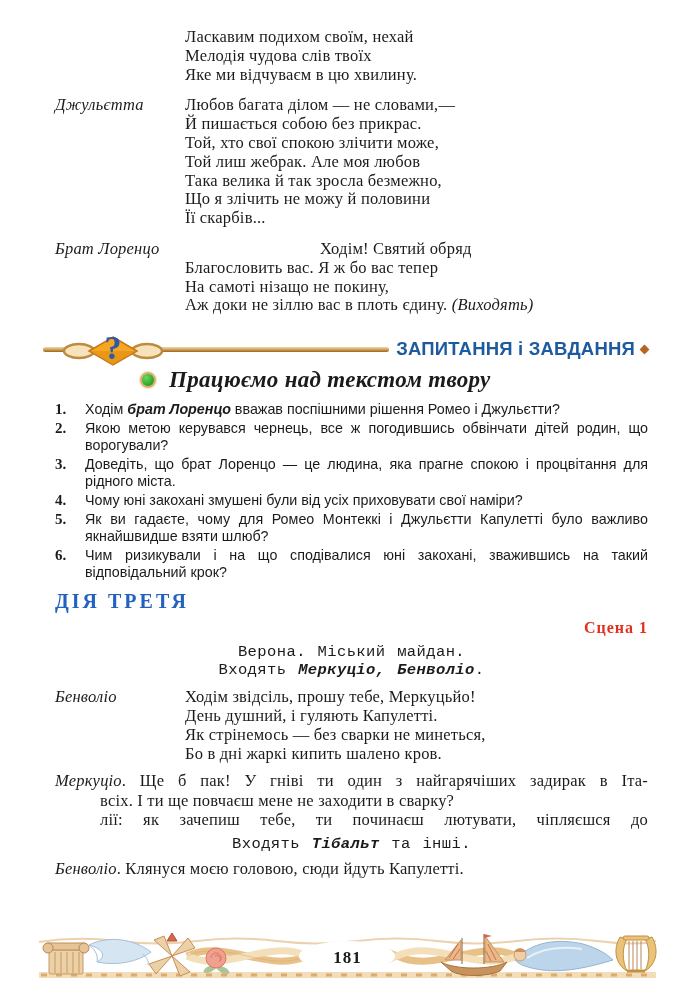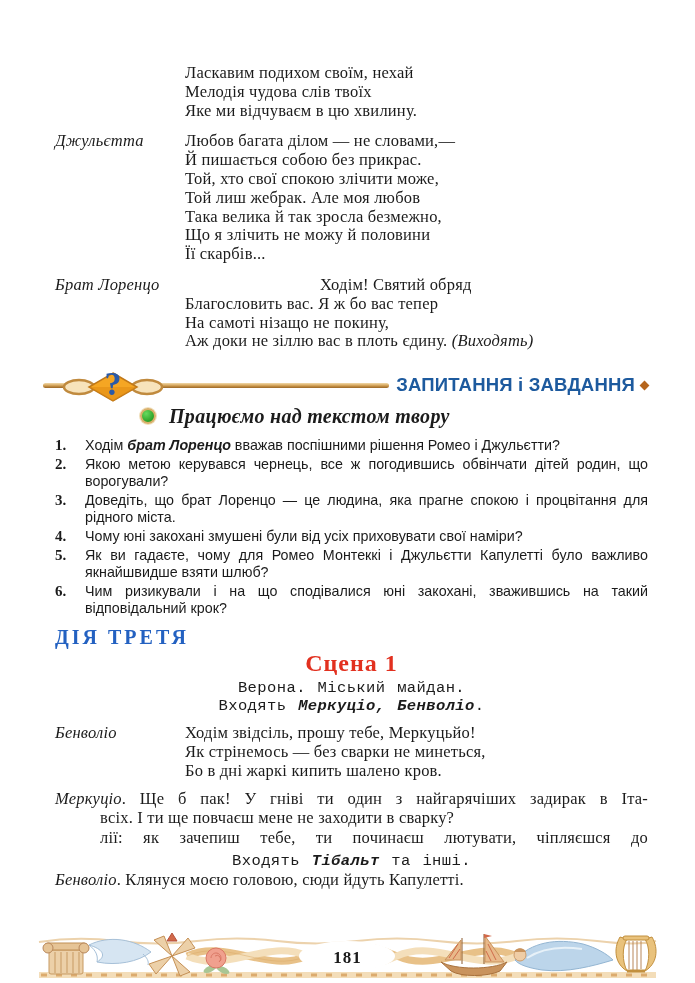--- a/index.html
+++ b/index.html
@@ -1,19 +1,19 @@
 <!DOCTYPE html>
 <html><head>
 <meta charset="utf-8">
 <title>page</title>
 <style>
   html,body{margin:0;padding:0;background:#ffffff;}
   body{width:695px;height:983px;position:relative;overflow:hidden;
        font-family:"Liberation Serif",serif;color:#1b1b1b;}
-  .wrap{position:absolute;left:55px;right:47px;top:0;padding-top:64px;}
+  .wrap{position:absolute;left:55px;right:47px;top:0;padding-top:28px;}
 
   
   .verse{display:flex;}
   .speaker{flex:none;width:130px;font-style:italic;font-size:16.5px;line-height:18.8px;letter-spacing:.2px;}
   .vlines{flex:1;}
   .vline{font-size:16.5px;line-height:18.8px;letter-spacing:.2px;white-space:nowrap;}
   .indent-cont{margin-left:130px;}
   .offset-line{padding-left:135px;}
   .sd{font-style:italic;}
 
@@ -24,45 +24,45 @@
   .qa-title{flex:none;margin-left:7px;font-family:"Liberation Sans",sans-serif;
       font-weight:700;font-size:18.5px;letter-spacing:.2px;color:#1d5a9e;}
   .qa-diamond{flex:none;width:7px;height:7px;margin-left:6px;background:#b5651d;transform:rotate(45deg);}
   .qa-ornament{position:absolute;left:18px;top:-7px;width:104px;height:46px;}
 
   
   .work-row{display:flex;align-items:center;margin-top:3px;margin-left:85px;height:24px;}
   .bullet-green{flex:none;width:12px;height:12px;border-radius:50%;
       background:radial-gradient(circle at 35% 30%,#67da5e,#128a12);
       border:2px solid #d9b06a;box-shadow:0 0 0 1px #f0e0bd;}
-  .work-title{margin-left:13px;font-weight:bold;font-style:italic;font-size:20px;letter-spacing:.3px;}
+  .work-title{margin-left:13px;font-weight:bold;font-style:italic;font-size:23px;letter-spacing:.3px;}
 
   
   .q-list{margin-top:9px;}
   .q{display:flex;font-family:"Liberation Sans",sans-serif;font-size:14.3px;line-height:17px;margin-bottom:2px;}
   .qnum{flex:none;width:30px;font-family:"Liberation Serif",serif;font-weight:bold;font-size:15px;}
   .qtext{flex:1;text-align:justify;}
   .q-emph{font-weight:bold;font-style:italic;}
 
   
   .act-title{margin-top:9px;text-align:left;font-weight:bold;font-size:20px;
       letter-spacing:3px;color:#2361c1;line-height:23px;}
-  .scene-title{margin-top:4px;text-align:center;font-weight:bold;font-size:24px;
+  .scene-title{margin-top:4px;text-align:right;font-weight:bold;font-size:16px;
       letter-spacing:1px;color:#e2301f;line-height:21px;}
   .stage-center{margin-top:5px;text-align:center;font-size:15.5px;line-height:18px;
       letter-spacing:.4px;word-spacing:2px;font-family:Liberation Mono, monospace;}
   .stage-center.tight{margin-top:0;}
   .name-bi{font-weight:bold;font-style:italic;}
 
   
   .prose{margin-top:8px;font-size:16.5px;}
   .pline{line-height:19.5px;letter-spacing:.2px;}
   .pline.just{text-align:justify;text-align-last:justify;}
   .pline.cont{padding-left:45px;}
-  .benvolio2{font-size:16.5px;line-height:19px;letter-spacing:.2px;} .mt12{margin-top:12px;} .mt9{margin-top:9px;} .mt5{margin-top:5px;}
+  .benvolio2{margin-top:6px;font-size:16.5px;line-height:19px;letter-spacing:.2px;} .mt12{margin-top:12px;} .mt9{margin-top:9px;} .mt5{margin-top:5px;}
 
   
   .footer-border{position:absolute;left:37px;bottom:3px;width:621px;height:48px;}
   .page-num{position:absolute;left:0;right:0;bottom:15px;text-align:center;
       font-weight:bold;font-size:17px;letter-spacing:1px;}
 </style>
 </head>
 <body>
 
 <div class="wrap">
@@ -143,20 +143,21 @@
 
   <div class="act-title">ДІЯ ТРЕТЯ</div>
   <div class="scene-title">Сцена 1</div>
   <div class="stage-center">Верона. Міський майдан.</div>
   <div class="stage-center tight"><span>Входять </span><span class="name-bi">Меркуціо, Бенволіо</span><span>.</span></div>
 
   <div class="verse mt9">
     <div class="speaker">Бенволіо</div>
     <div class="vlines">
       <div class="vline">Ходім звідсіль, прошу тебе, Меркуцьйо!</div>
+      <div class="vline">День душний, і гуляють Капулетті.</div>
       <div class="vline">Як стрінемось — без сварки не минеться,</div>
       <div class="vline">Бо в дні жаркі кипить шалено кров.</div>
     </div>
   </div>
 
   <div class="prose">
     <div class="pline just"><span class="sd">Меркуціо</span><span>. Ще б пак! У гніві ти один з найгарячіших задирак в Іта-</span></div>
     <div class="pline cont">всіх. І ти ще повчаєш мене не заходити в сварку?</div>
     <div class="pline just cont">лії: як зачепиш тебе, ти починаєш лютувати, чіпляєшся до</div>
   </div>

